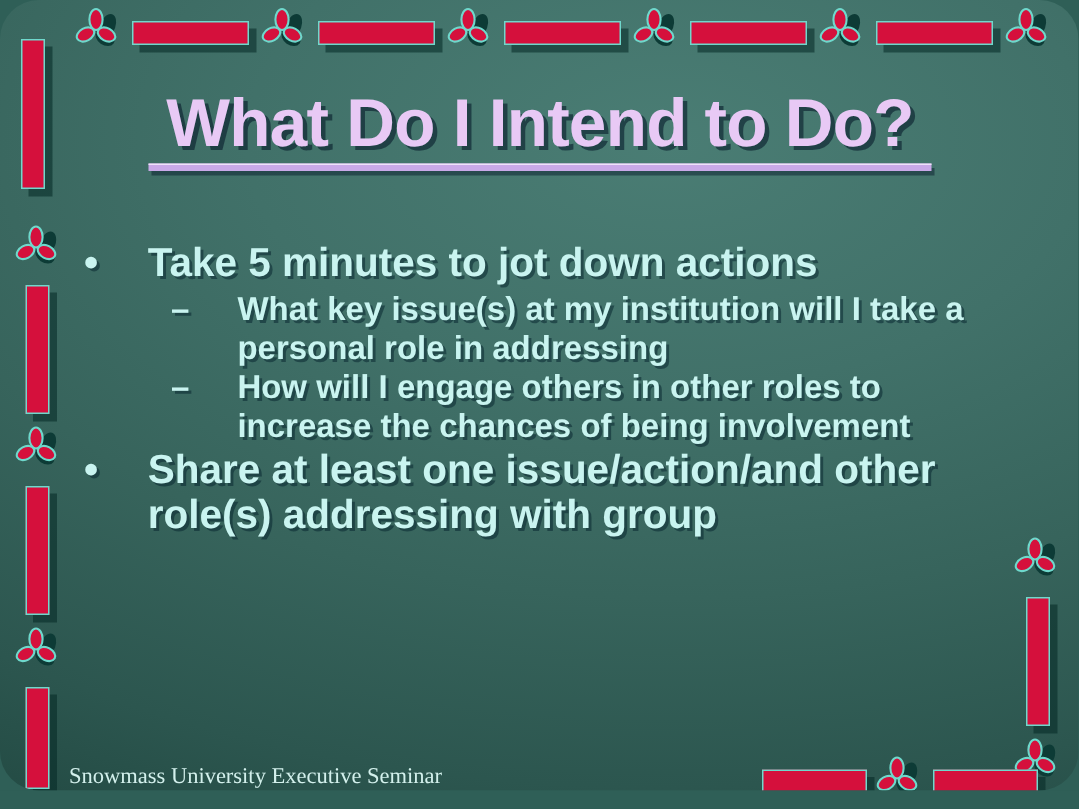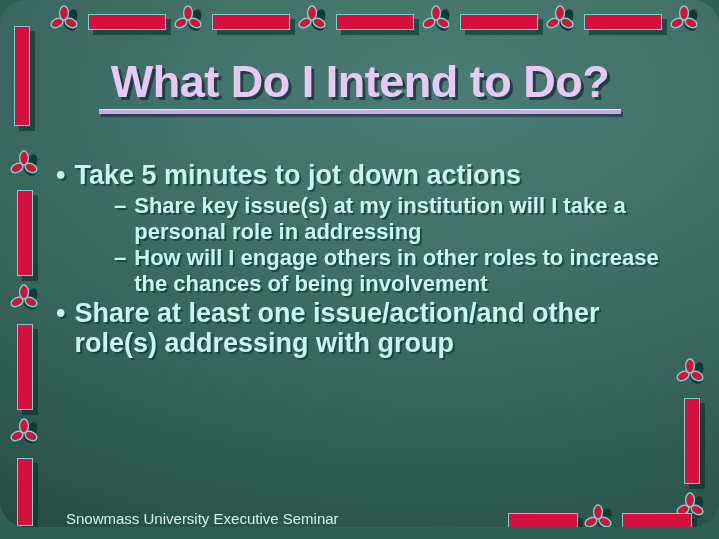--- a/index.html
+++ b/index.html
@@ -93,32 +93,31 @@
     font-size: 22px;
     line-height: 1.17;
     margin-left: 58px;
     margin-bottom: 1px;
   }
   .mark {
     flex: 0 0 auto;
     margin-right: 9px;
   }
   .lvl2 .mark { margin-right: 8px; }
-  .txt { flex: 1 1 auto; }
+  .txt { flex: 1 1 auto; margin-left: 24px; }
 
   
   #footer {
     position: absolute;
     left: 46px;
     top: 510px;
-    font-family: Liberation Sans, sans-serif;
+    font-family: Liberation Serif, serif;
     font-size: 15px;
     color: #d3f0ec;
     white-space: nowrap;
-    margin-left: 20px;
   }
 </style>
 </head>
 <body>
 
 <div id="slide">
 
   <div id="ornament-layer">
       <div class="leaf-wrap" style="left: 50px; top: 5px;">
         <svg viewBox="0 0 34 34" xmlns="http://www.w3.org/2000/svg">
@@ -271,21 +270,21 @@
     <div id="title-rule"></div>
   </div>
 
   <div id="body-block">
       <div class="lvl1">
         <span class="mark">•</span>
         <span class="txt">Take 5 minutes to jot down actions</span>
       </div>
       <div class="lvl2">
         <span class="mark">–</span>
-        <span class="txt">Share key issue(s) at my institution will I take a personal role in addressing</span>
+        <span class="txt">What key issue(s) at my institution will I take a personal role in addressing</span>
       </div>
       <div class="lvl2">
         <span class="mark">–</span>
         <span class="txt">How will I engage others in other roles to increase the chances of being involvement</span>
       </div>
       <div class="lvl1">
         <span class="mark">•</span>
         <span class="txt">Share at least one issue/action/and other role(s) addressing with group</span>
       </div>
     </div>

